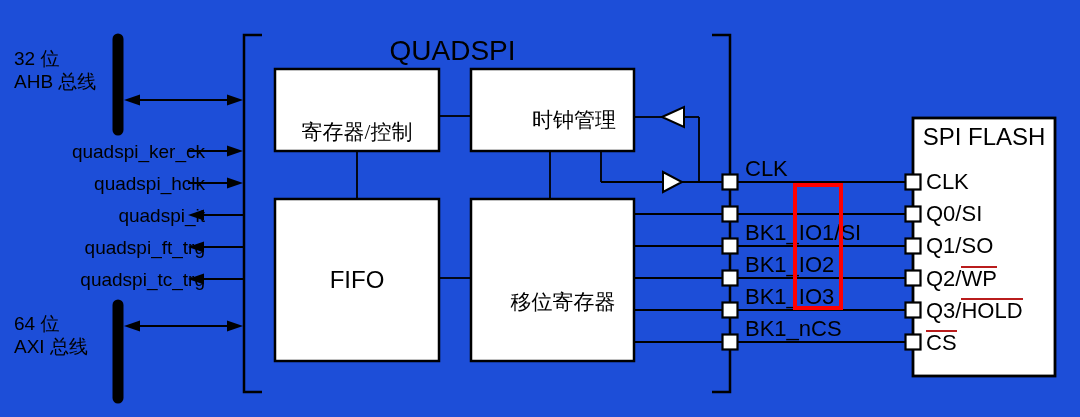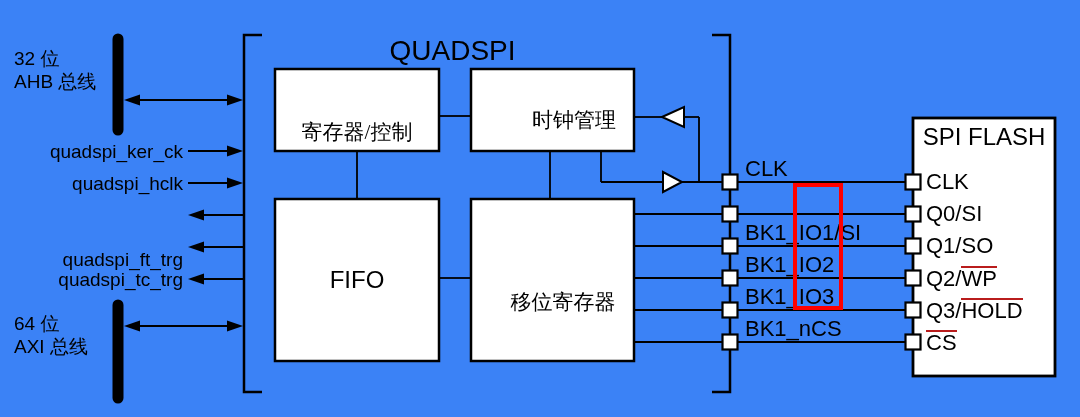--- a/index.html
+++ b/index.html
@@ -1,29 +1,29 @@
 <!DOCTYPE html>
 <html><head>
 <meta charset="utf-8">
 <style>
   html,body{margin:0;padding:0;background:#ffffff;}
   .stage{
     position:relative;
     width:1080px;height:417px;
-    background:#3b82f6;
+    background:#1d4ed8;
     font-family:"Liberation Sans","DejaVu Sans",sans-serif;
     color:#000;
     overflow:hidden;
   }
   .stage svg{position:absolute;left:0;top:0;z-index:1;}
   .lbl{position:absolute;z-index:2;white-space:nowrap;}
   .bus-label{left:14px;font-size:19px;line-height:23px;}
   .bus-label.ahb{top:47px;}
   .bus-label.axi{top:312px;}
-  .sig{left:0;width:183px;text-align:right;font-size:19px;line-height:23px;}
+  .sig{left:0;width:183px;text-align:right;font-size:19px;line-height:23px;padding-left:22px;}
   .quadspi-title{left:352px;top:39px;width:201px;text-align:center;font-size:28px;line-height:24px;}
   .flash-title{left:913px;top:125px;width:142px;text-align:center;font-size:24px;line-height:24px;}
   .blocklbl{display:flex;align-items:center;justify-content:center;text-align:center;}
   .cjk{font-family:"Liberation Serif","DejaVu Serif",serif;font-size:21px;margin-top:22px;}
   .latin-block{font-size:24px;}
   .lbl-reg{left:275px;top:69px;width:164px;height:82px;}
   .lbl-clk{left:471px;top:57px;width:148px;height:82px;padding-left:29px;}
   .lbl-fifo{left:275px;top:199px;width:164px;height:162px;}
   .lbl-shift{left:471px;top:199px;width:184px;height:162px;}
   .pinL{left:745px;font-size:22px;line-height:24px;}
@@ -142,21 +142,22 @@
     <div>32 位</div>
     <div>AHB 总线</div>
   </div>
   <div class="lbl bus-label axi">
     <div>64 位</div>
     <div>AXI 总线</div>
   </div>
 
   <div class="lbl sig" style="top:140px">quadspi_ker_ck</div>
   <div class="lbl sig" style="top:172px">quadspi_hclk</div>
-  <div class="lbl sig" style="top:248px">quadspi_ft_trg</div>
+  <div class="lbl sig" style="top:204px">quadspi_it</div>
+  <div class="lbl sig" style="top:236px">quadspi_ft_trg</div>
   <div class="lbl sig" style="top:268px">quadspi_tc_trg</div>
 
   <div class="lbl quadspi-title">QUADSPI</div>
   <div class="lbl flash-title">SPI FLASH</div>
 
   <div class="lbl blocklbl cjk lbl-reg">寄存器/控制</div>
   <div class="lbl blocklbl cjk lbl-clk">时钟管理</div>
   <div class="lbl blocklbl latin-block lbl-fifo">FIFO</div>
   <div class="lbl blocklbl cjk lbl-shift">移位寄存器</div>
 

